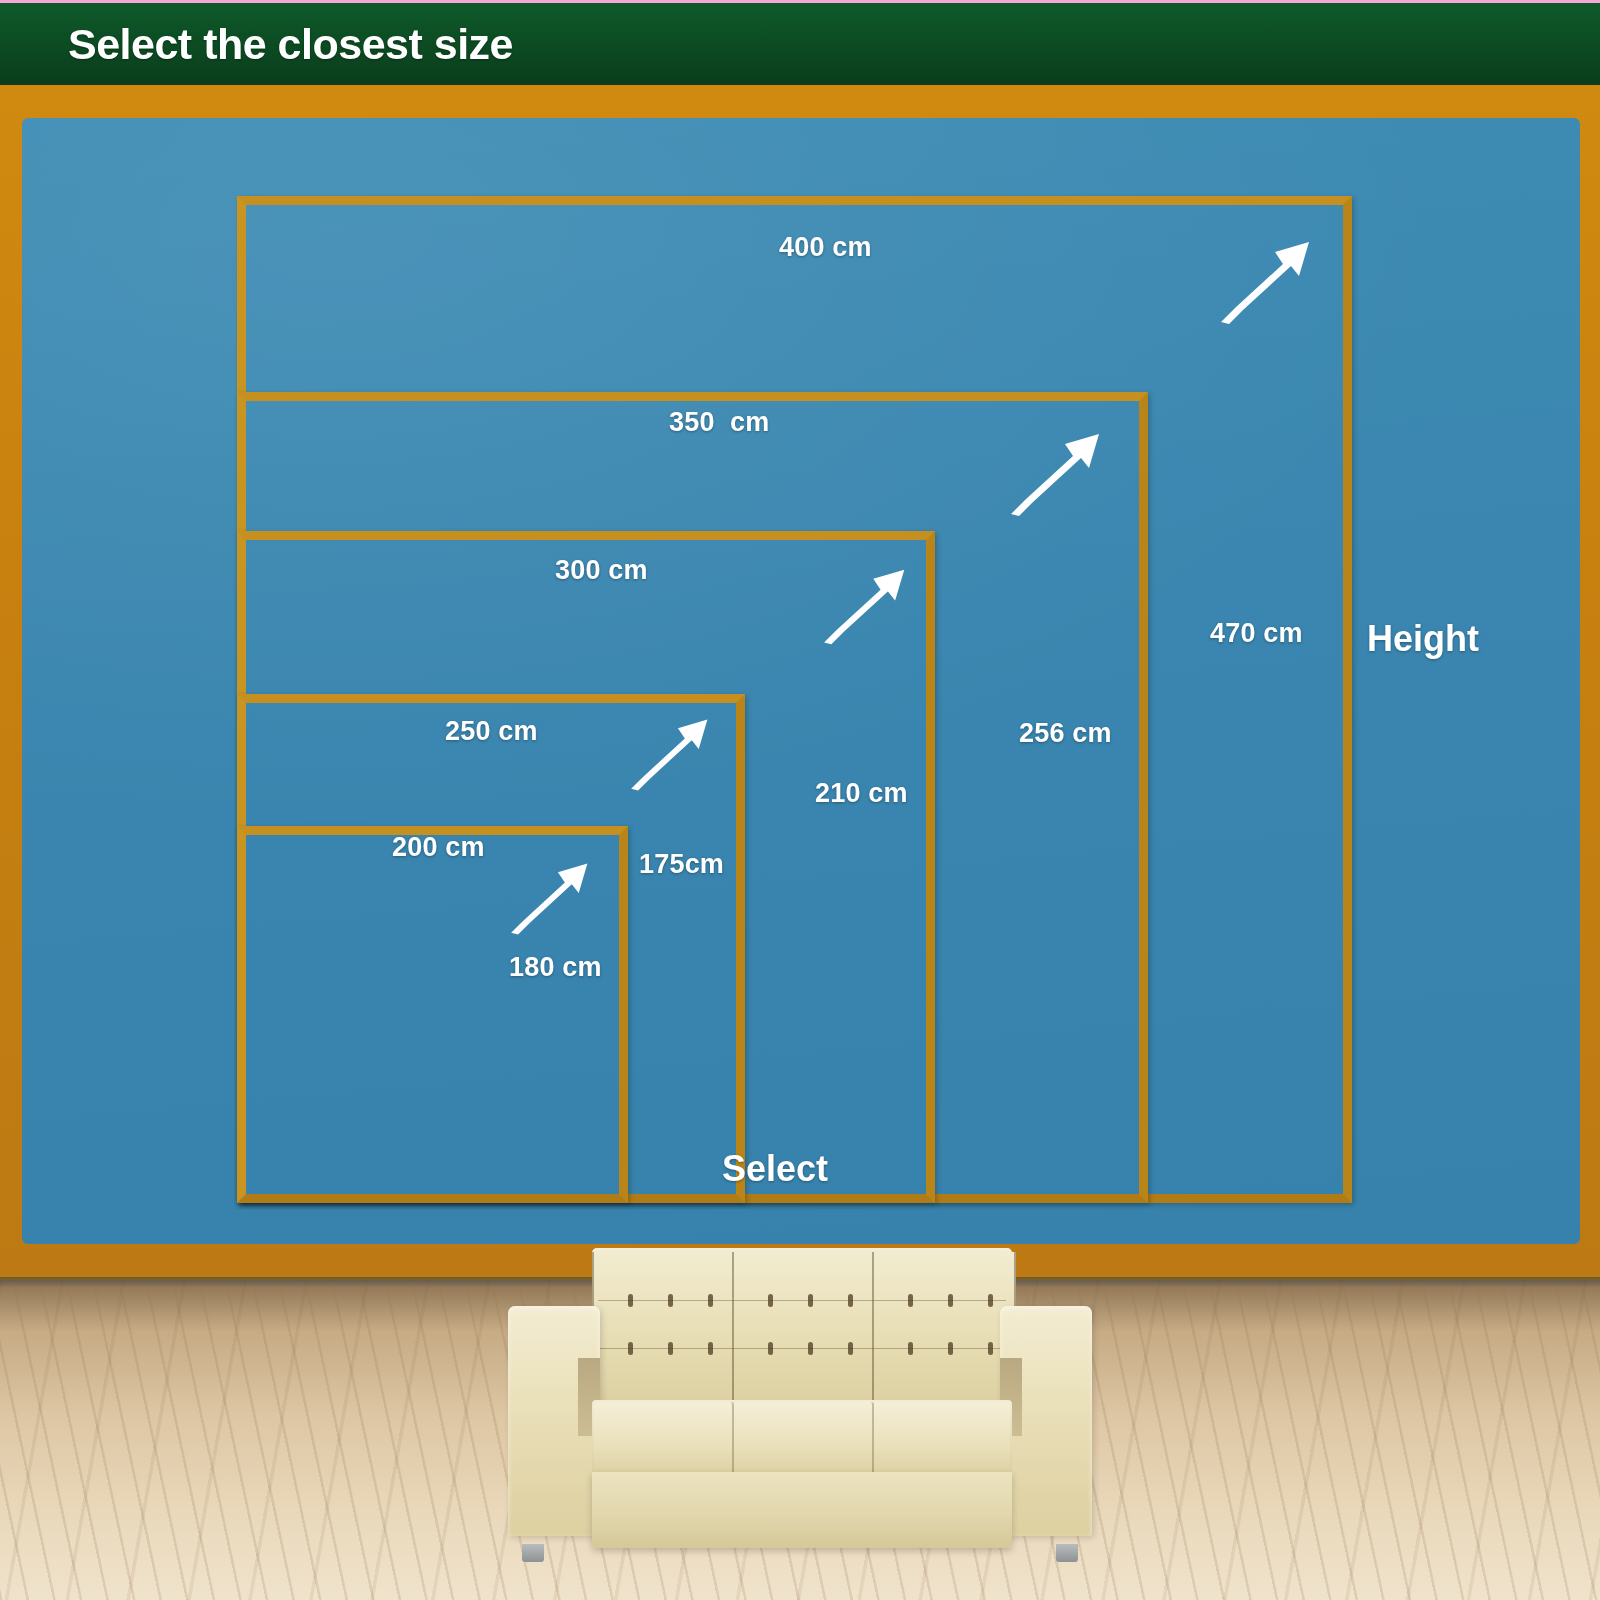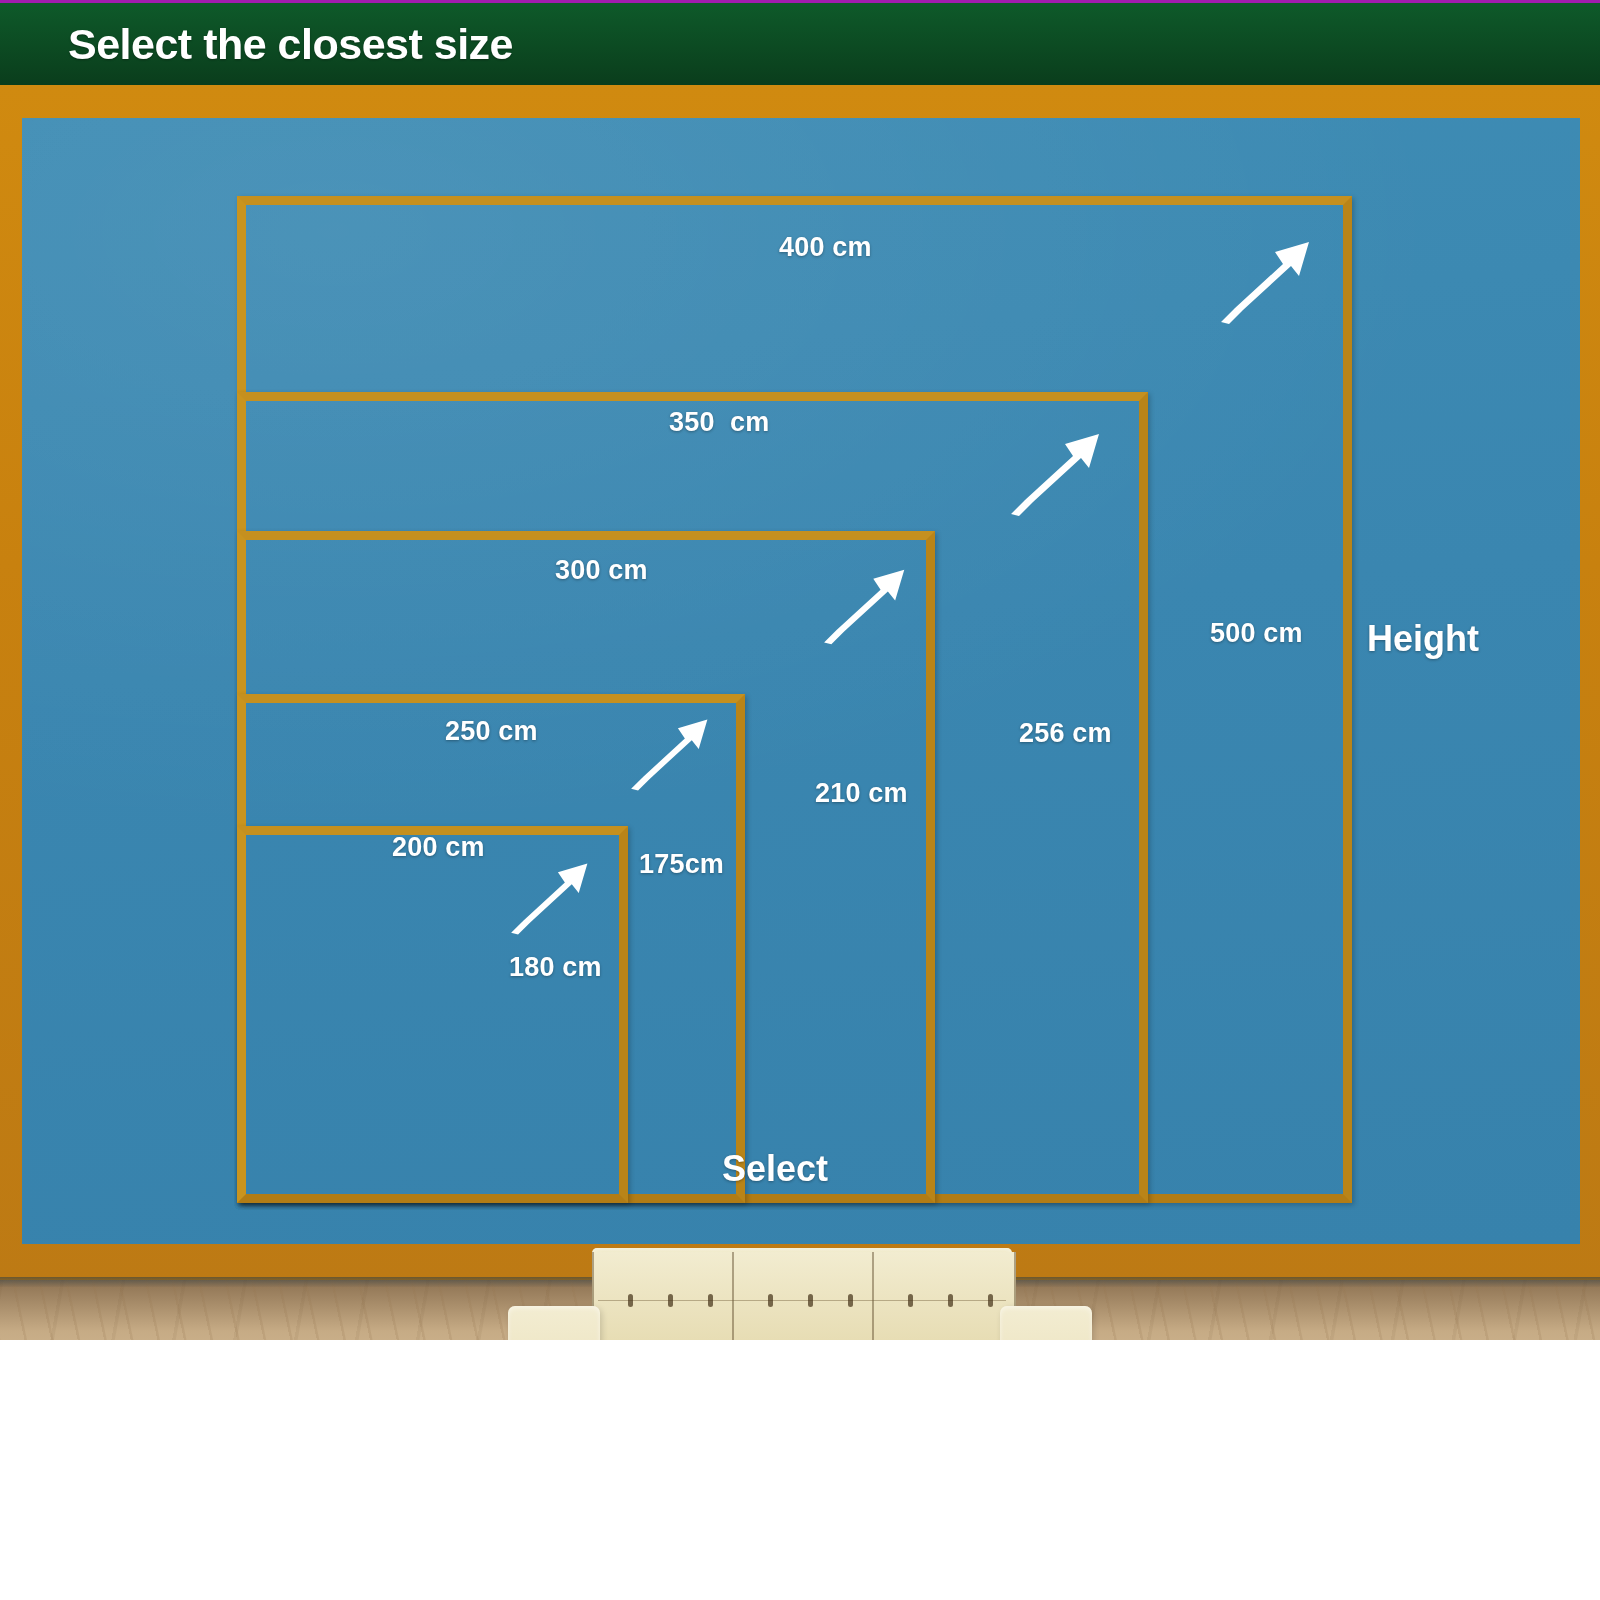--- a/index.html
+++ b/index.html
@@ -1,22 +1,22 @@
 <!DOCTYPE html>
 <html><head>
 <meta charset="utf-8">
 <style>
   html,body{margin:0;padding:0;background:#fff;}
   body{font-family:"Liberation Sans",sans-serif;}
 
   #stage{
     position:relative;
-    width:1600px;height:1340px;
+    width:1600px;height:1600px;
     overflow:hidden;
-    background:#a21caf;
+    background:#f9a8d4;
   }
 
   
   #header{
     position:absolute;left:0;top:3px;width:1600px;height:82px;
     background:linear-gradient(180deg,#0e5a2a 0%,#0c4a22 55%,#0a3d1c 100%);
     box-shadow:0 1px 0 #063a18;
   }
   #header-title{
     position:absolute;left:68px;top:50%;transform:translateY(-50%);
@@ -26,20 +26,21 @@
 
   
   #wall-frame{
     position:absolute;left:0;top:85px;width:1600px;height:1195px;
     background:linear-gradient(180deg,#d08a10 0%,#c8810f 40%,#bd7a14 100%);
   }
   #wall{
     position:absolute;left:22px;top:33px;right:20px;bottom:36px;
     background:linear-gradient(175deg,#3e8cb4 0%,#3a86b0 45%,#3782ac 100%);
     overflow:hidden;
+    border-radius:6px;
   }
   #wall-sheen{
     position:absolute;inset:0;
     background:radial-gradient(120% 90% at 20% 10%,rgba(255,255,255,.07),rgba(0,0,0,0) 60%);
     pointer-events:none;
   }
 
   
   .size-rect{
     position:absolute;
@@ -166,21 +167,21 @@
       <div class="size-rect" style="left:215px;top:576px;width:508px;height:509px;"></div>
 
       <div class="size-rect" style="left:215px;top:708px;width:391px;height:377px;"></div>
 
       <div class="dim-label" style="left:757px;top:114px;">400 cm</div>
       <div class="dim-label" style="left:647px;top:289px;">350  cm</div>
       <div class="dim-label" style="left:533px;top:437px;">300 cm</div>
       <div class="dim-label" style="left:423px;top:598px;">250 cm</div>
       <div class="dim-label" style="left:370px;top:714px;">200 cm</div>
 
-      <div class="dim-label" style="left:1188px;top:500px;">500 cm</div>
+      <div class="dim-label" style="left:1188px;top:500px;">470 cm</div>
       <div class="dim-label" style="left:997px;top:600px;">256 cm</div>
       <div class="dim-label" style="left:793px;top:660px;">210 cm</div>
       <div class="dim-label" style="left:617px;top:731px;">175cm</div>
       <div class="dim-label" style="left:487px;top:834px;">180 cm</div>
 
       <div class="dim-label big" style="left:1345px;top:500px;">Height</div>
       <div class="dim-label big" style="left:700px;top:1030px;">Select</div>
 
       <svg class="arrow" style="left:1195px;top:120px;" width="100" height="90" viewBox="0 0 100 90">
         <polygon points="4,84 18,70 66,26 58,14 92,4 82,38 74,28 26,72 12,86" fill="#ffffff"></polygon>

